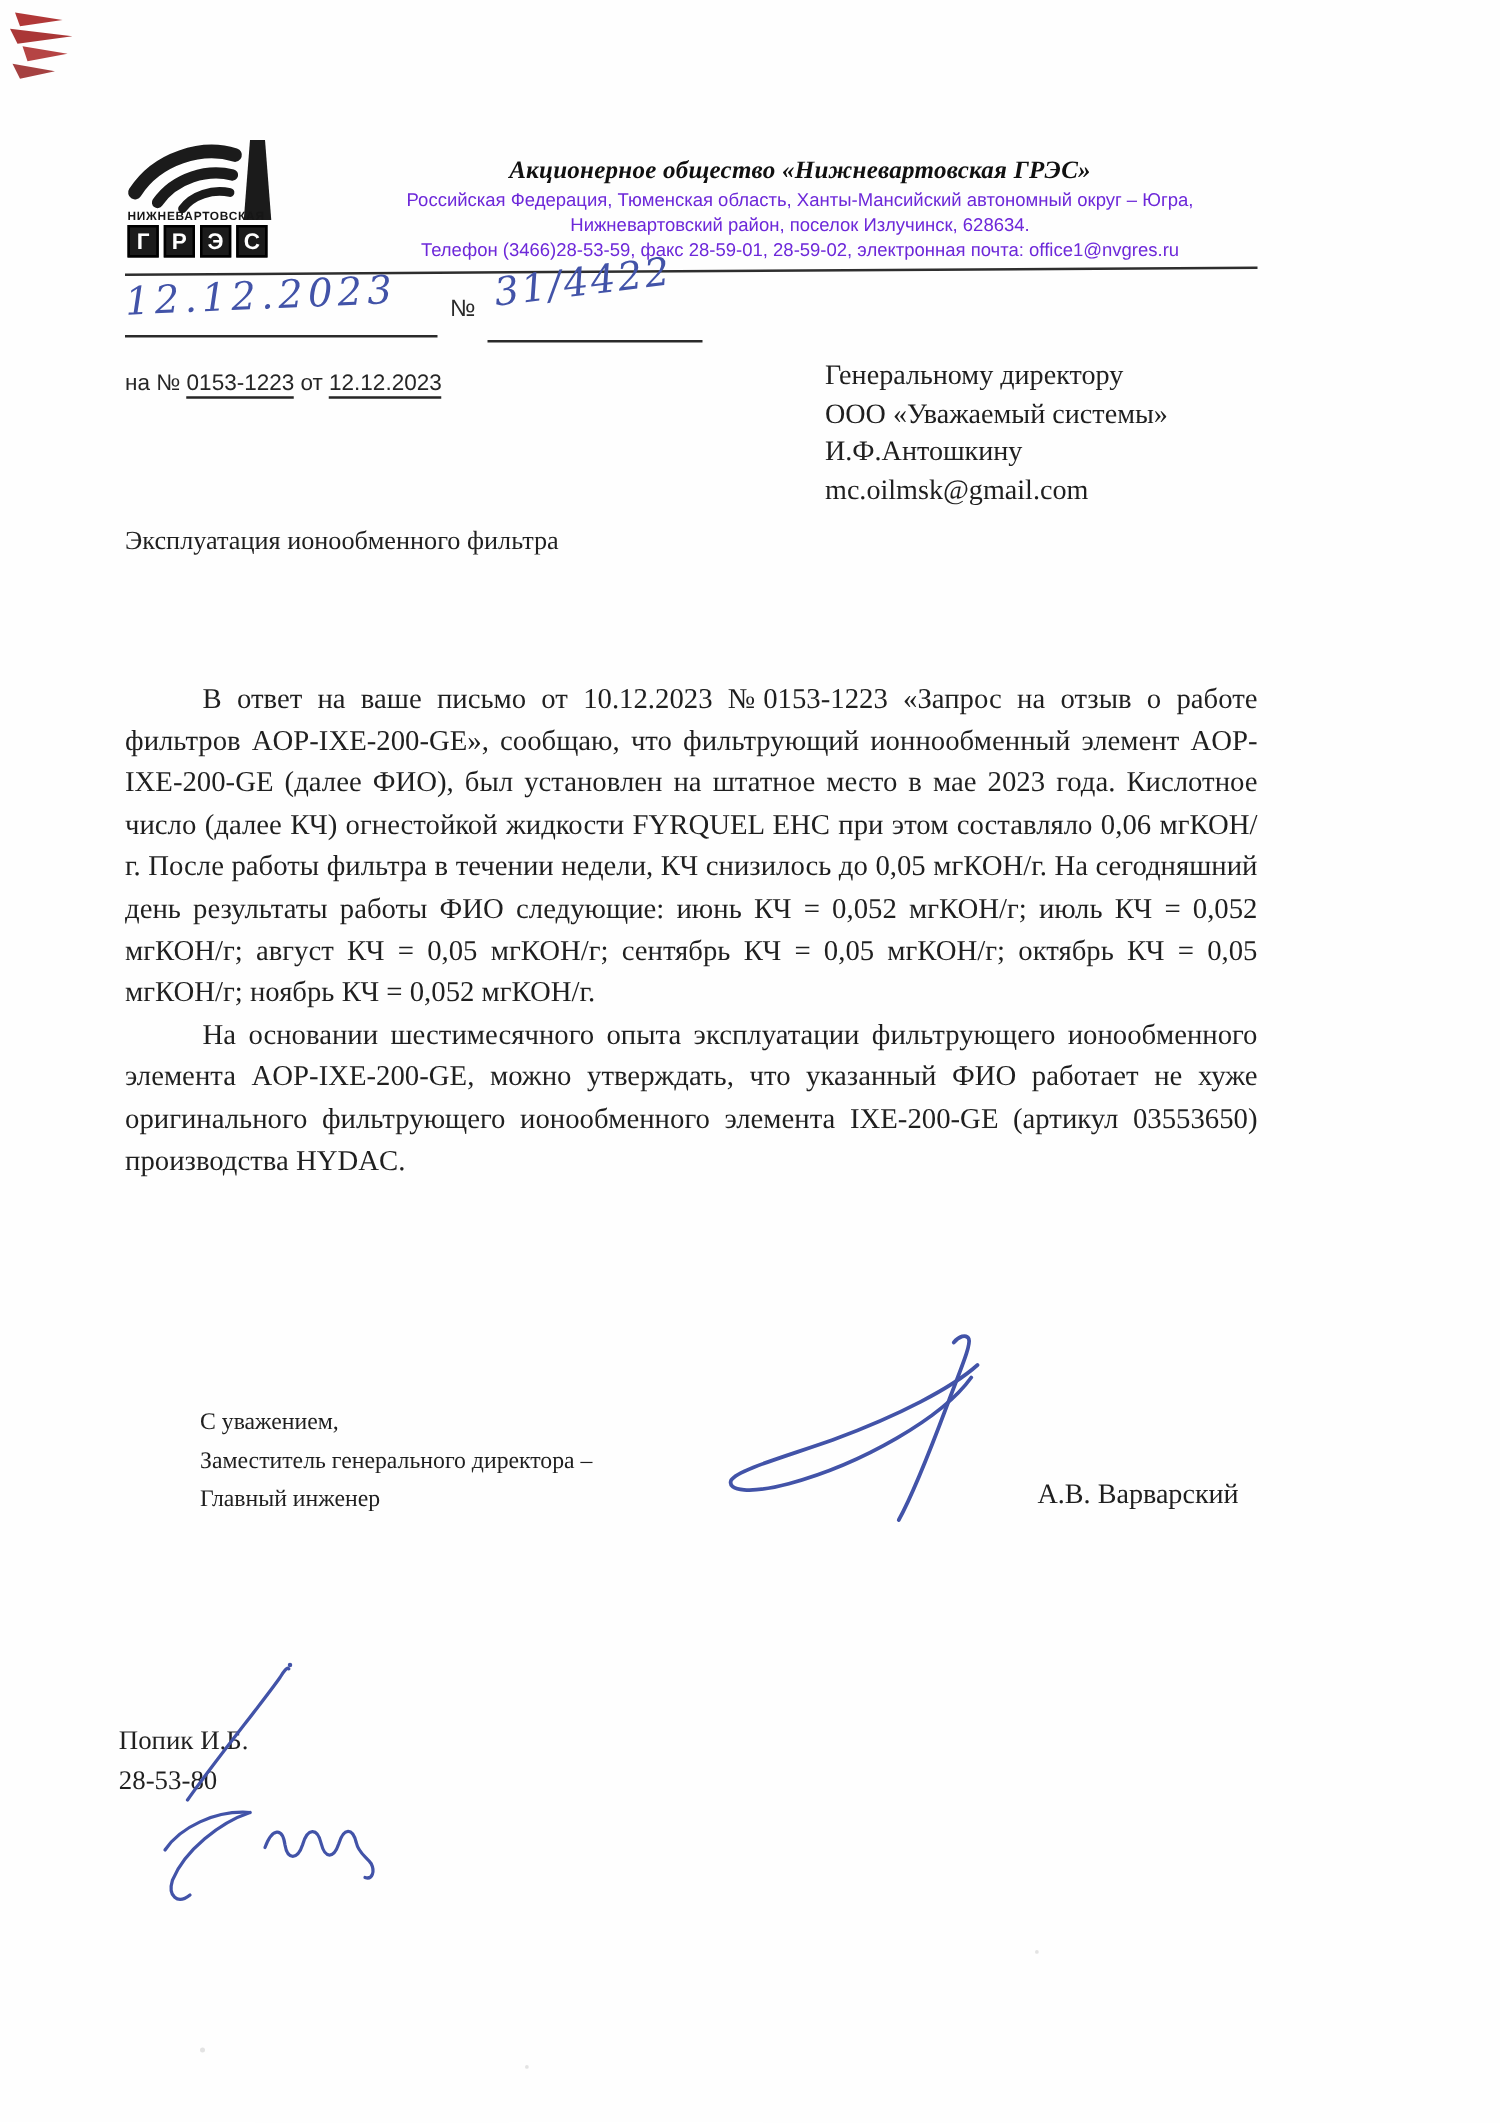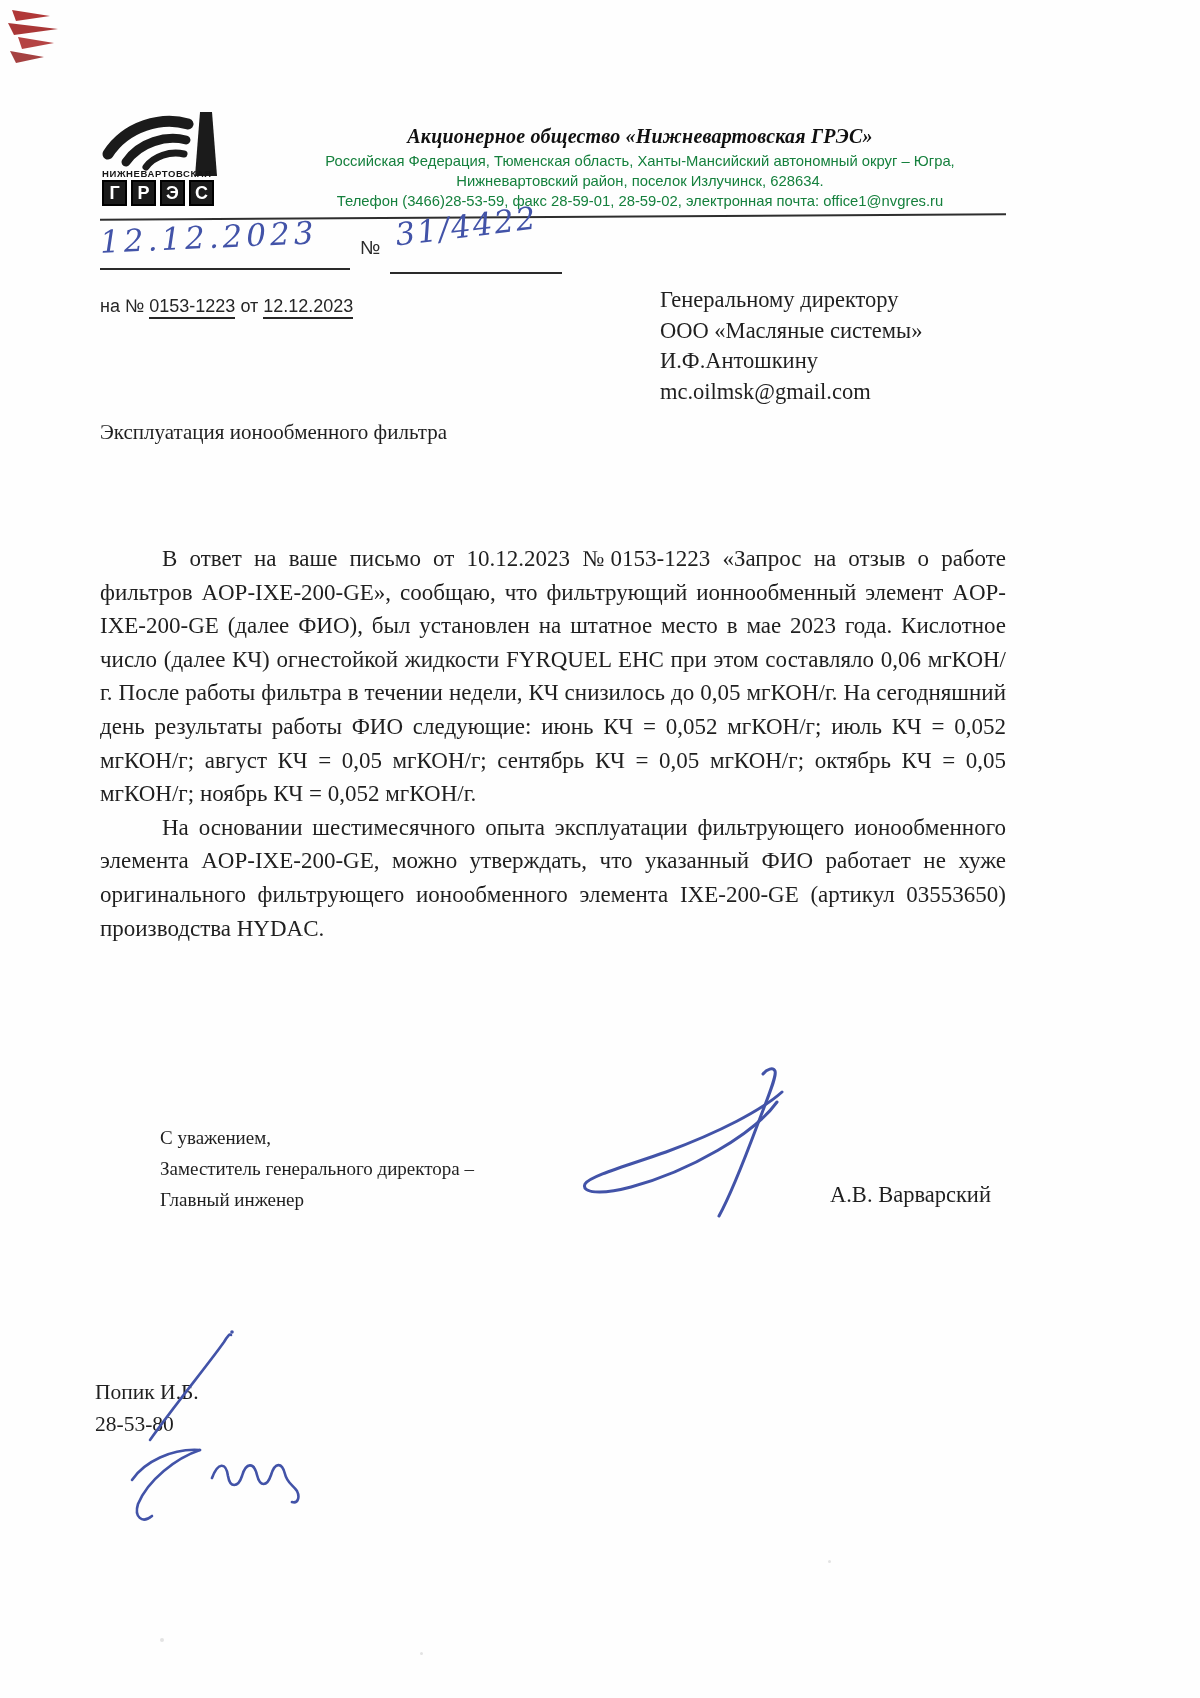--- a/index.html
+++ b/index.html
@@ -14,21 +14,21 @@
   .abs{position:absolute;}
 
   
   .org-block{left:250px;top:125px;width:780px;text-align:center;}
   .org-name{
     font-family:"Liberation Serif", serif;
     font-weight:bold;font-size:20px;color:#101010;letter-spacing:.2px;font-style:italic;
   }
   .org-addr{
     font-family:"Liberation Sans", sans-serif;
-    font-size:14.8px;color:#15803d;line-height:20px;margin-top:3px;
+    font-size:14.8px;color:#6d28d9;line-height:20px;margin-top:3px;
   }
   .hr-main{
     left:100px;top:216px;width:906px;height:0;
     border-top:2px solid #2e2e2e;transform:rotate(-0.35deg);
   }
 
   
   .logo{left:100px;top:110px;width:142px;height:106px;}
   .logo svg{display:block;}
   .logo-town{
@@ -135,21 +135,21 @@
 
   <div class="abs ref-line">
     <span>на №</span>
     <span class="und">0153-1223</span>
     <span>от</span>
     <span class="und">12.12.2023</span>
   </div>
 
   <div class="abs recipient">
     <div>Генеральному директору</div>
-    <div>ООО «Масляные системы»</div>
+    <div>ООО «Уважаемый системы»</div>
     <div>И.Ф.Антошкину</div>
     <div class="email">mc.oilmsk@gmail.com</div>
   </div>
 
   <div class="abs subject">Эксплуатация ионообменного фильтра</div>
 
 
   <div class="abs body-text">
     <p>В ответ на ваше письмо от 10.12.2023 №0153-1223 «Запрос на отзыв о работе фильтров AOP-IXE-200-GE», сообщаю, что фильтрующий ионнообменный элемент AOP-IXE-200-GE (далее ФИО), был установлен на штатное место в мае 2023 года. Кислотное число (далее КЧ) огнестойкой жидкости FYRQUEL EHC при этом составляло 0,06 мгКОН/г. После работы фильтра в течении недели, КЧ снизилось до 0,05 мгКОН/г. На сегодняшний день результаты работы ФИО следующие: июнь КЧ = 0,052 мгКОН/г; июль КЧ = 0,052 мгКОН/г; август КЧ = 0,05 мгКОН/г; сентябрь КЧ = 0,05 мгКОН/г; октябрь КЧ = 0,05 мгКОН/г; ноябрь КЧ = 0,052 мгКОН/г.</p>
     <p>На основании шестимесячного опыта эксплуатации фильтрующего ионообменного элемента AOP-IXE-200-GE, можно утверждать, что указанный ФИО работает не хуже оригинального фильтрующего ионообменного элемента IXE-200-GE (артикул 03553650) производства HYDAC.</p>

